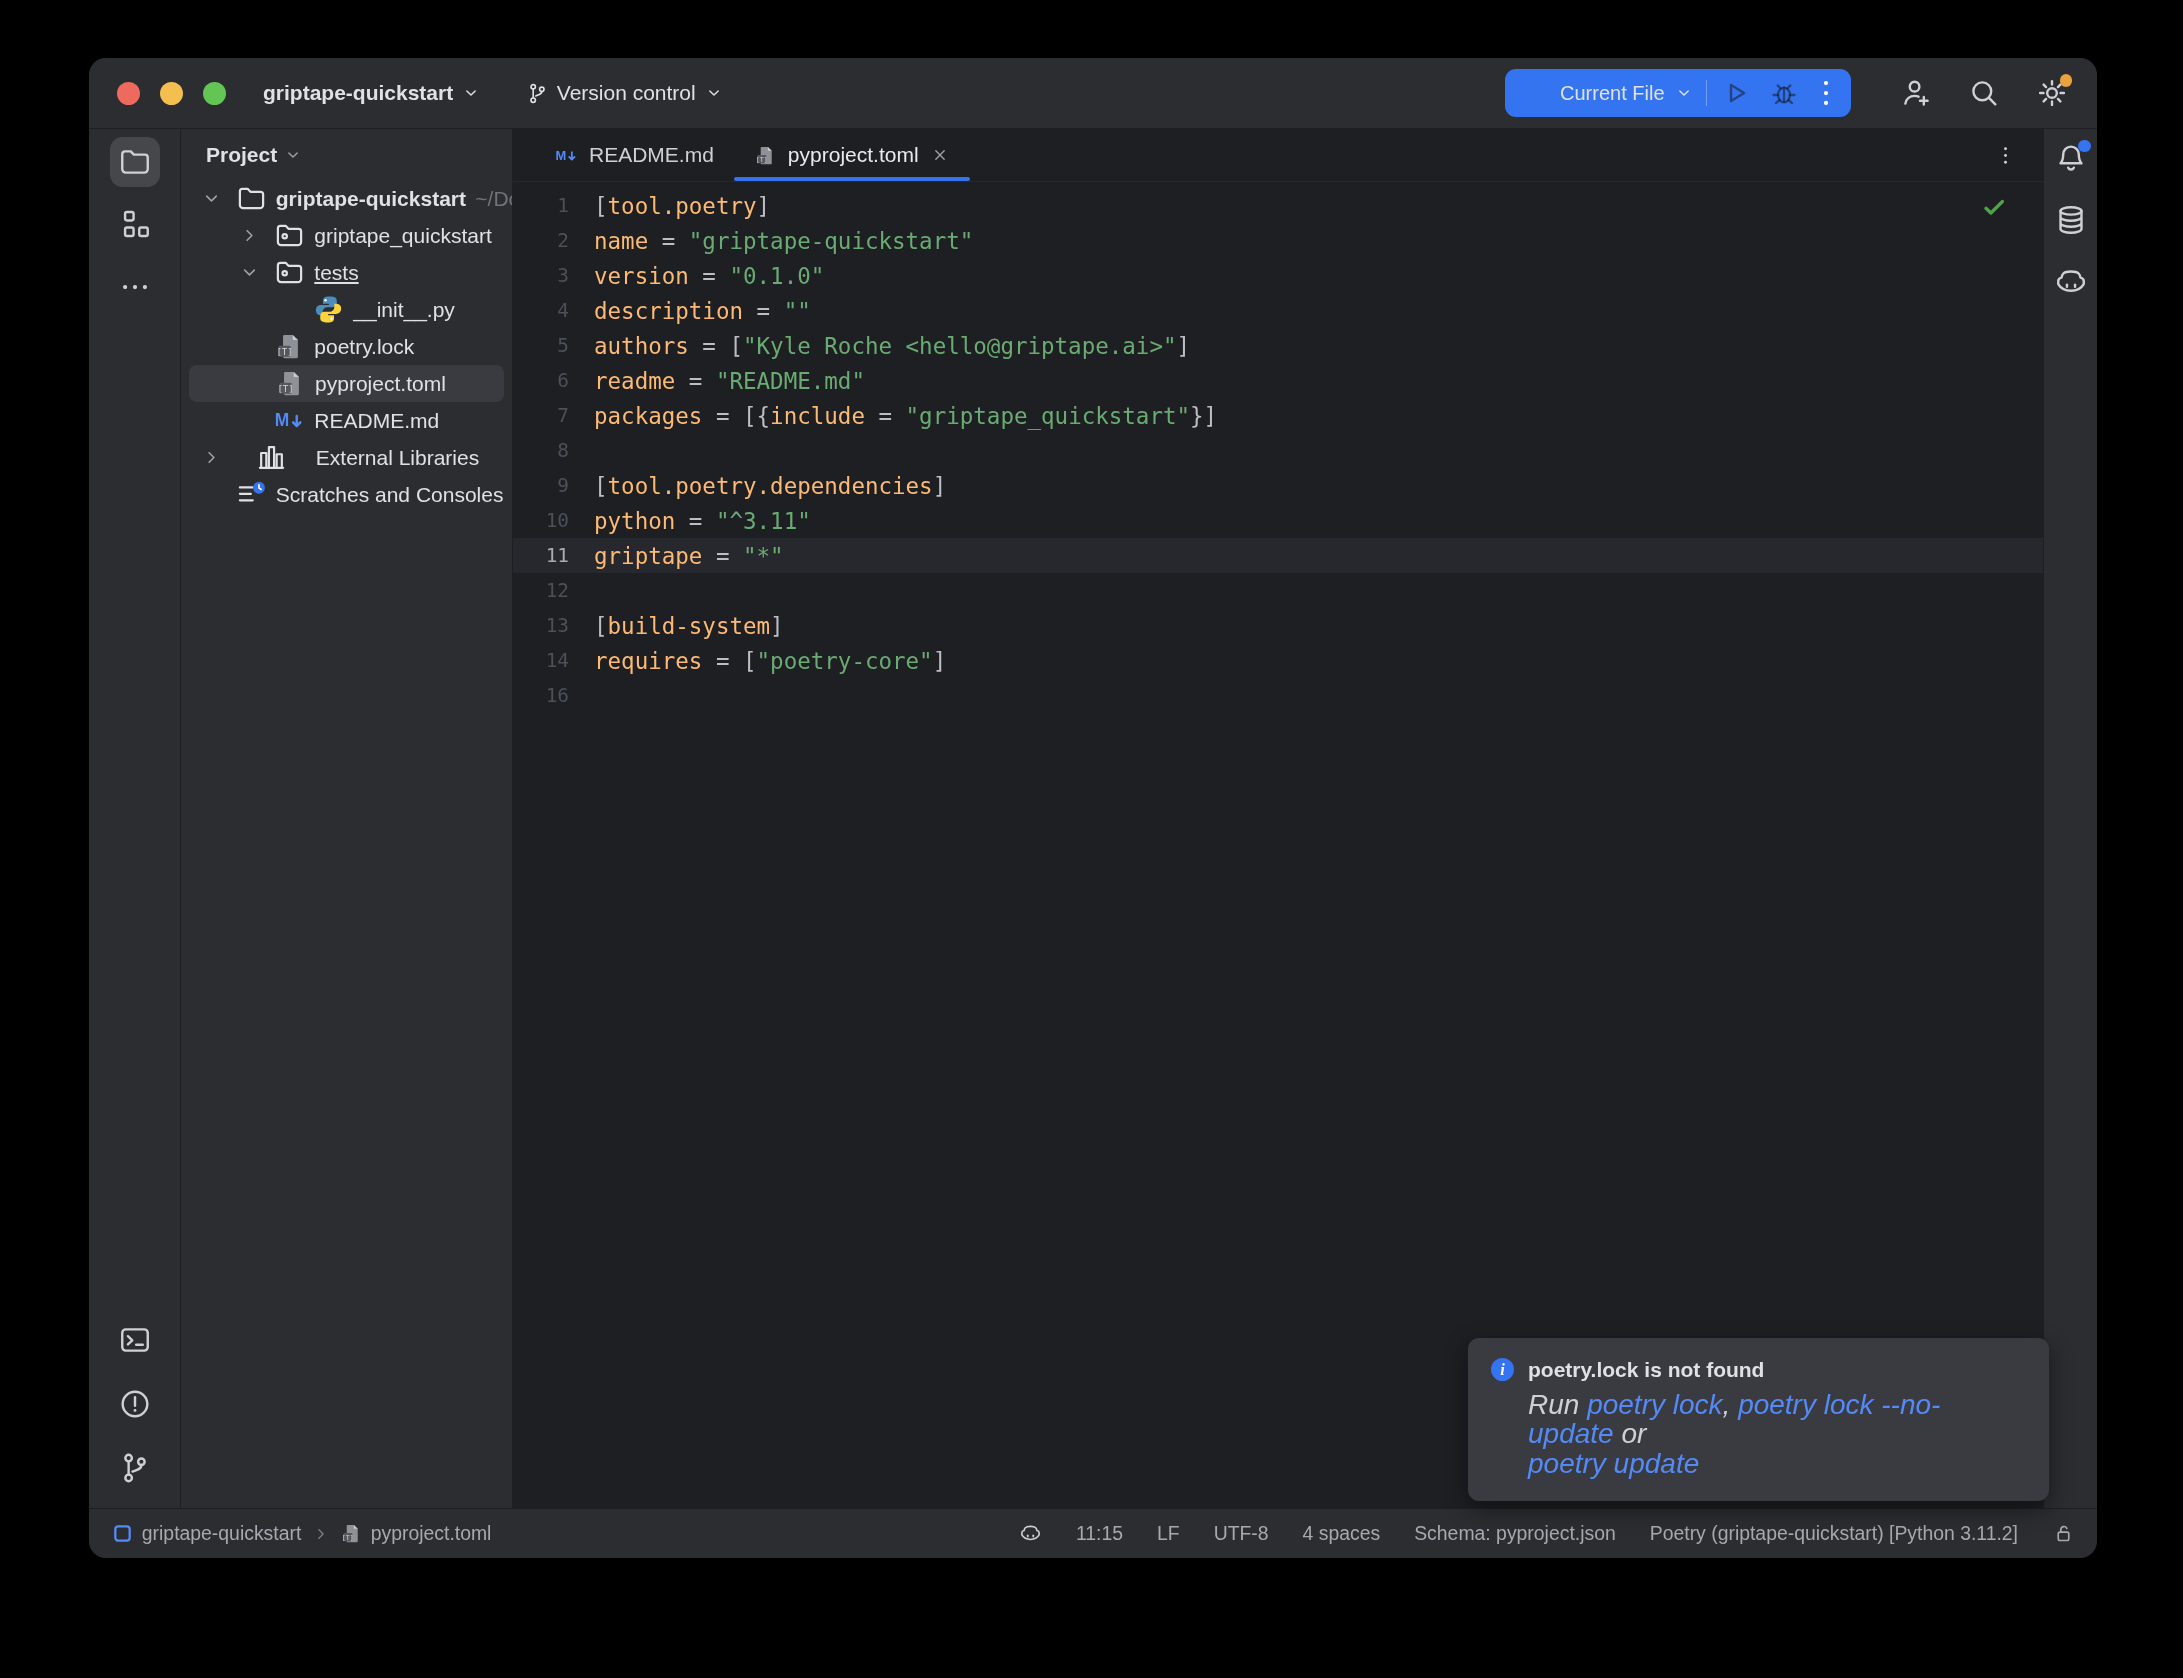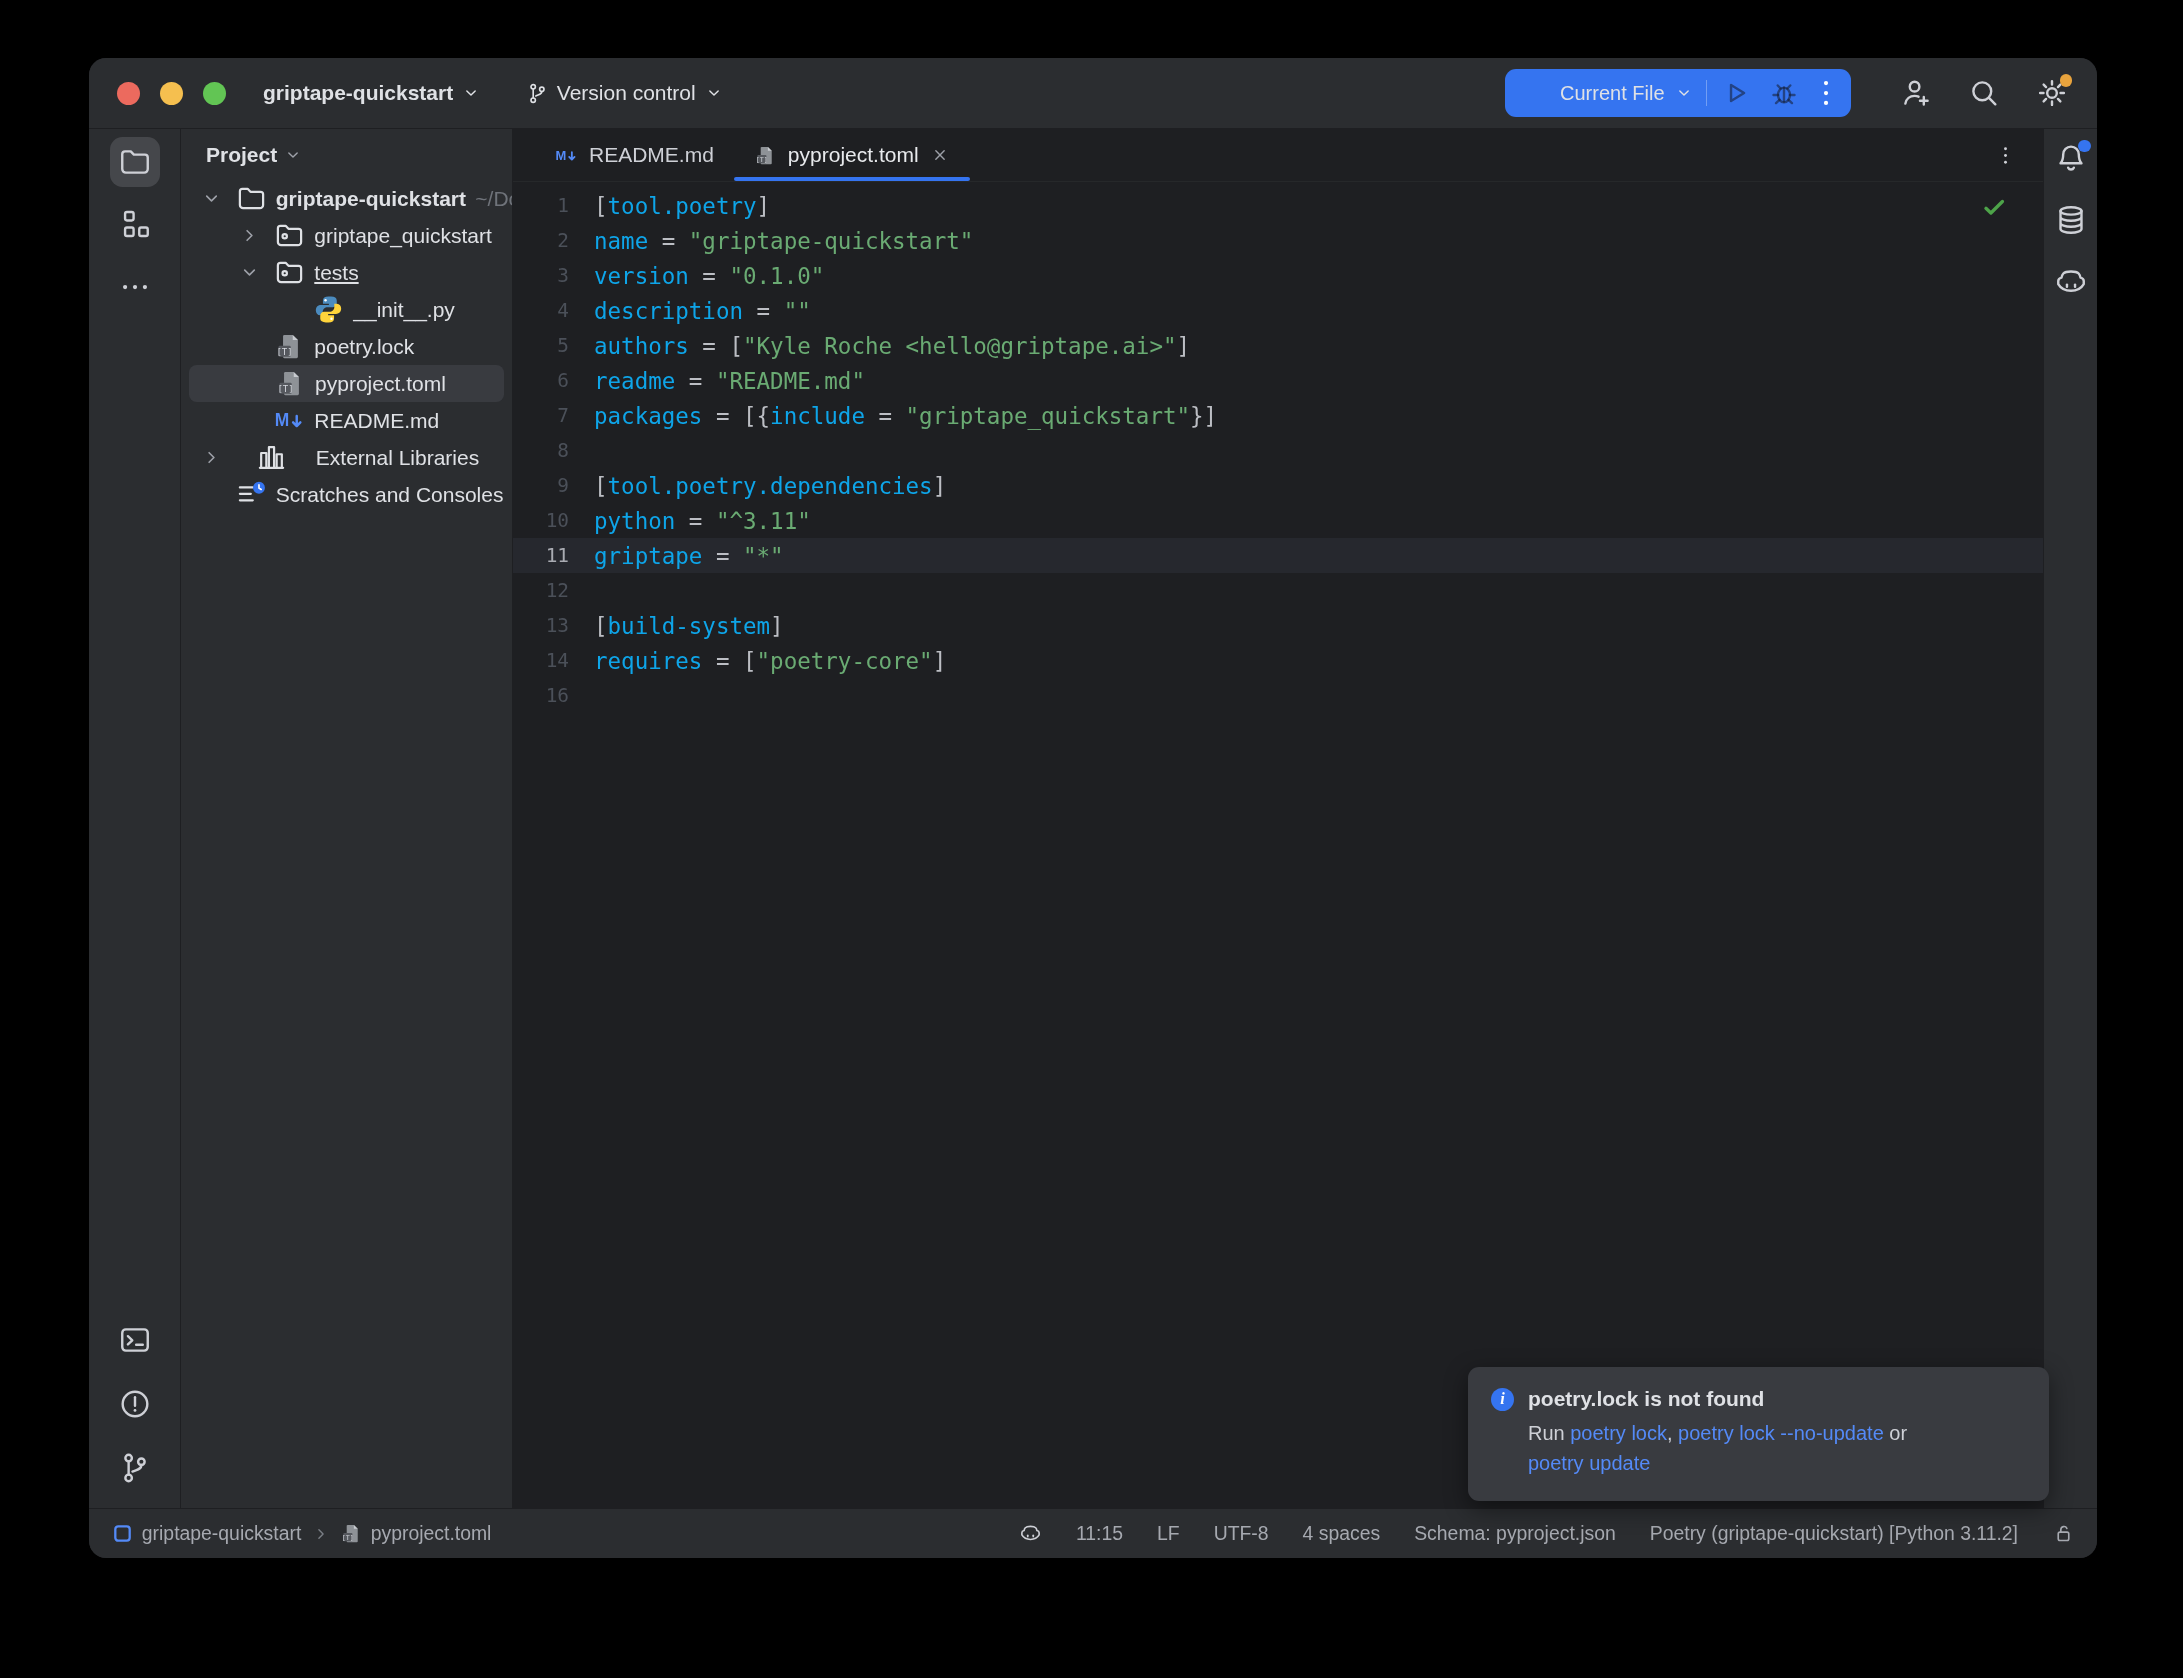--- a/index.html
+++ b/index.html
@@ -48,27 +48,27 @@
   .tab.active{ color:#E8EAED; }
   .tab.active::after{ content:""; position:absolute; left:0; right:0; bottom:0; height:3.9px; border-radius:2.3px; background:#3574F0; }
   .tab .close{ color:#9DA0A8; }
   .tab-kebab{ margin-left:auto; display:flex; align-items:center; padding-right:26.4px; color:#CED0D6; }
   .editor-body{ flex:1; position:relative; overflow:hidden; padding-top:6.2px; }
   .cl{ display:flex; height:35px; align-items:center; }
   .cl .gut{ width:81px; padding-right:25px; text-align:right; flex:none; color:#4B5059; font:19.4px "DejaVu Sans Mono", monospace; }
   .cl .code{ font:22.5px "DejaVu Sans Mono", monospace; white-space:pre; }
   .cl.cur{ background:#26282E; }
   .cl.cur .gut{ color:#A9ABB2; }
-  .tok-k{ color:#0ea5e9; } .tok-s{ color:#6AAB73; } .tok-p{ color:#BCBEC4; }
+  .tok-k{ color:#fdba74; } .tok-s{ color:#6AAB73; } .tok-p{ color:#BCBEC4; }
   .insp-check{ position:absolute; top:12.4px; right:36px; width:26.4px; height:26.4px; }
   
   .notif{ position:absolute; right:48px; bottom:57px; width:581px; background:#393B40; border-radius:11px; padding:20px 23px 23px 23px; box-shadow:0 7.8px 23px rgba(0,0,0,.45); }
   .nt-title{ display:flex; align-items:center; gap:14px; color:#DFE1E5; font-size:21px; font-weight:bold; }
   .info-ic{ width:23px; height:23px; border-radius:50%; background:#3574F0; color:#fff; font-size:16.3px; font-weight:bold; display:flex; align-items:center; justify-content:center; flex:none; font-family:"Liberation Serif", serif; font-style:italic; }
-  .nt-body{ margin:7.8px 0 0 37px; font-size:20px; line-height:29.5px; color:#CED0D6; }
+  .nt-body{ margin:7.8px 0 0 37px; font-size:28px; line-height:29.5px; color:#CED0D6;font-style:italic; }
   .nt-body .lnk{ color:#548AF7; cursor:pointer; }
   
   .statusbar{ height:50px; background:#2B2D30; border-top:1.6px solid #1E1F22; display:flex; align-items:center; padding:0 22px; color:#A6A9B0; font-size:19.4px; flex:none; }
   .crumbs{ display:flex; align-items:center; gap:9.3px; }
   .crumb{ display:flex; align-items:center; gap:7.8px; }
   .sb-right{ margin-left:auto; display:flex; align-items:center; gap:34px; }
 </style>
 </head>
 <body>
 

